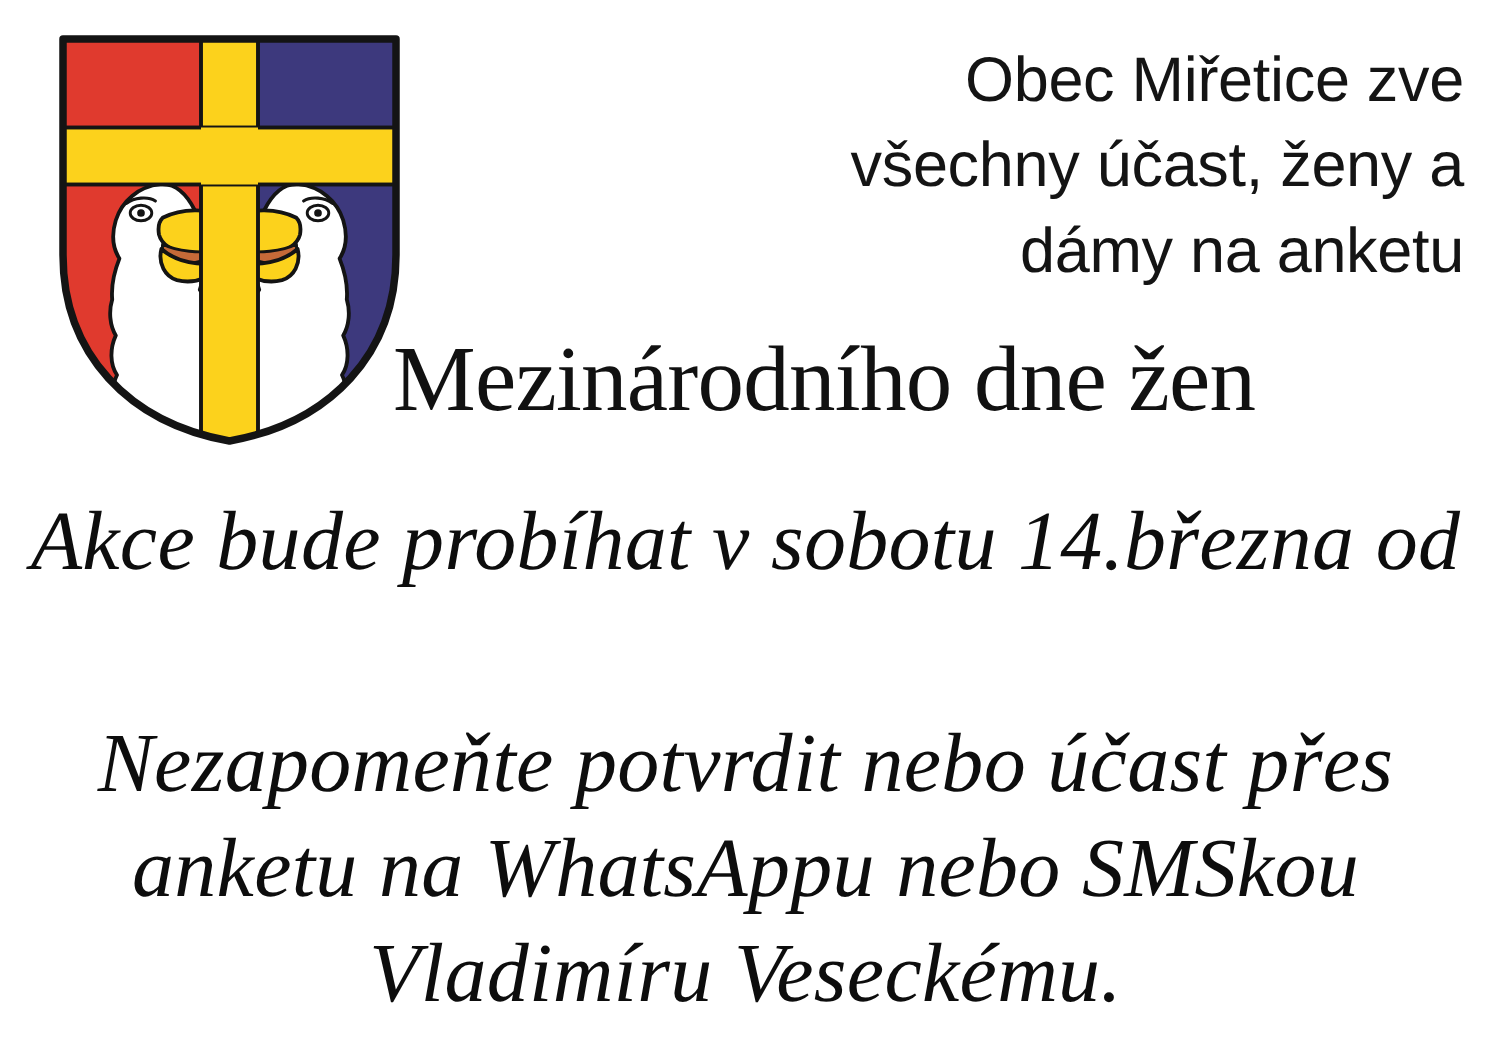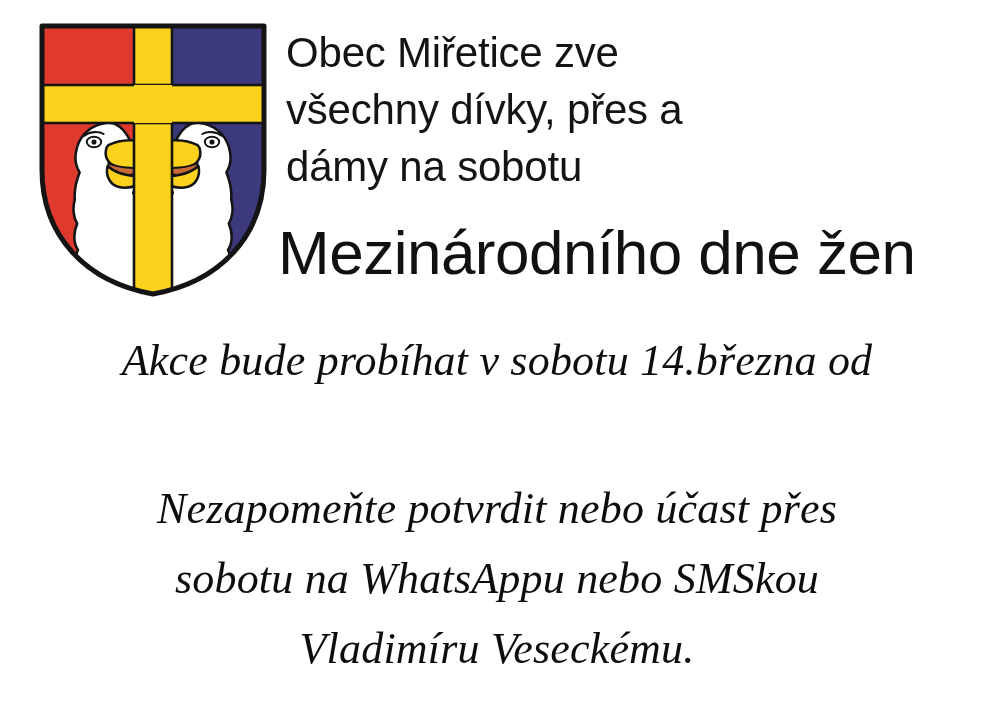--- a/index.html
+++ b/index.html
@@ -27,63 +27,63 @@
     height: 276px;
   }
   #crest svg { display: block; width: 100%; height: 100%; }
 
   
   #invite-block {
     position: absolute;
     left: 286px;
     top: 24px;
     width: 690px;
-    text-align: left;
+    text-align: right;
   }
   .invite-line {
     font-family: "Liberation Sans Narrow", "Liberation Sans", sans-serif;
     font-stretch: condensed;
     font-size: 42px;
     line-height: 57px;
     font-weight: 400;
     letter-spacing: -0.2px;
     color: #141414;
     white-space: nowrap;
   }
 
   
   #main-title {
     position: absolute;
-    left: 16px;
+    left: 0;
     top: 213px;
     width: 803px;
     padding-left: 262px;
     box-sizing: border-box;
-    font-family: Liberation Sans, sans-serif;
+    font-family: Liberation Serif, serif;
     font-stretch: condensed;
     font-size: 62px;
     line-height: 80px;
     font-weight: 400;
     letter-spacing: -0.5px;
     color: #111111;
     white-space: nowrap;
   }
 
   
   #body-block {
     position: absolute;
     left: 0;
     top: 326px;
     width: 994px;
     text-align: center;
   }
   .body-para {
     font-family: "Liberation Serif", "DejaVu Serif", serif;
     font-style: italic;
-    font-size: 44px;
+    font-size: 56px;
     line-height: 70px;
     font-weight: 400;
     color: #0d0d0d;
     letter-spacing: 0.2px;
   }
   .para-gap { height: 78px; }
   .body-line { white-space: nowrap; }
 </style>
 </head>
 <body>
@@ -140,33 +140,33 @@
         <rect x="-4" y="63" width="238" height="38" fill="#FCD21C" stroke="#141414" stroke-width="2.6"></rect>
         <rect x="96" y="63" width="38" height="38" fill="#FCD21C"></rect>
       </g>
 
       <path d="M4,4 H226 V148 C226,214 182,260 115,272 C48,260 4,214 4,148 Z" fill="none" stroke="#141414" stroke-width="5" stroke-linejoin="round"></path>
     </svg>
   </div>
 
   <div id="invite-block">
     <div class="invite-line">Obec Miřetice zve</div>
-    <div class="invite-line">všechny dívky, přes a</div>
-    <div class="invite-line">dámy na sobotu</div>
+    <div class="invite-line">všechny účast, ženy a</div>
+    <div class="invite-line">dámy na anketu</div>
   </div>
 
   <div id="main-title">Mezinárodního dne žen</div>
 
   <div id="body-block">
     <div class="body-para">
       <div class="body-line">Akce bude probíhat v sobotu 14.března od</div>
     </div>
 
     <div class="para-gap"></div>
 
     <div class="body-para">
       <div class="body-line">Nezapomeňte potvrdit nebo účast přes</div>
-      <div class="body-line">sobotu na WhatsAppu nebo SMSkou</div>
+      <div class="body-line">anketu na WhatsAppu nebo SMSkou</div>
       <div class="body-line">Vladimíru Veseckému.</div>
     </div>
   </div>
 
 </div>
 
 </body></html>

